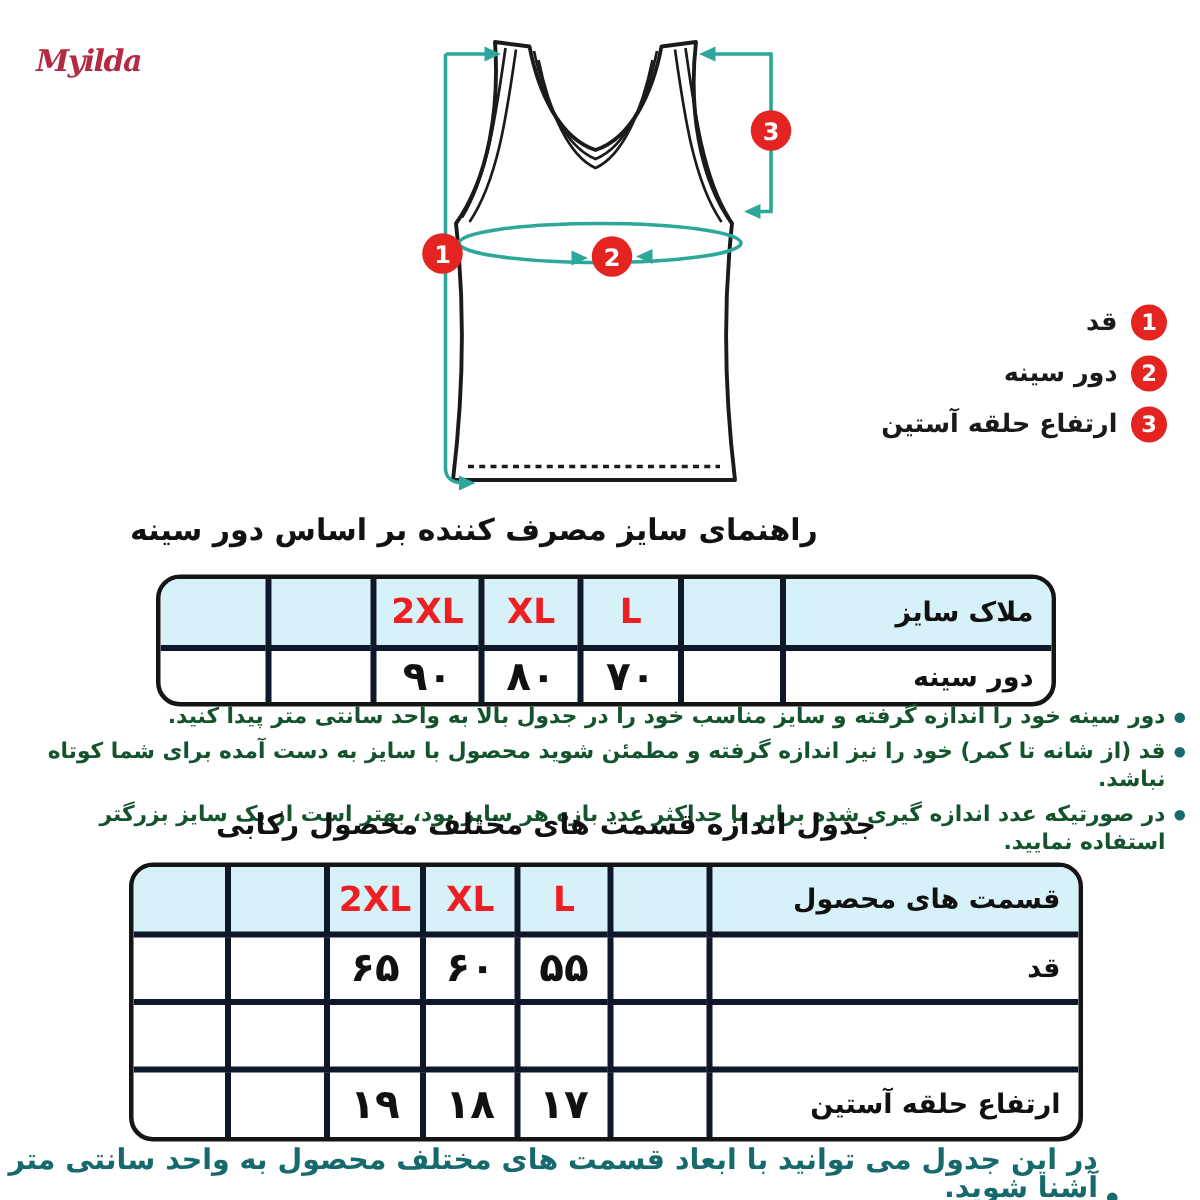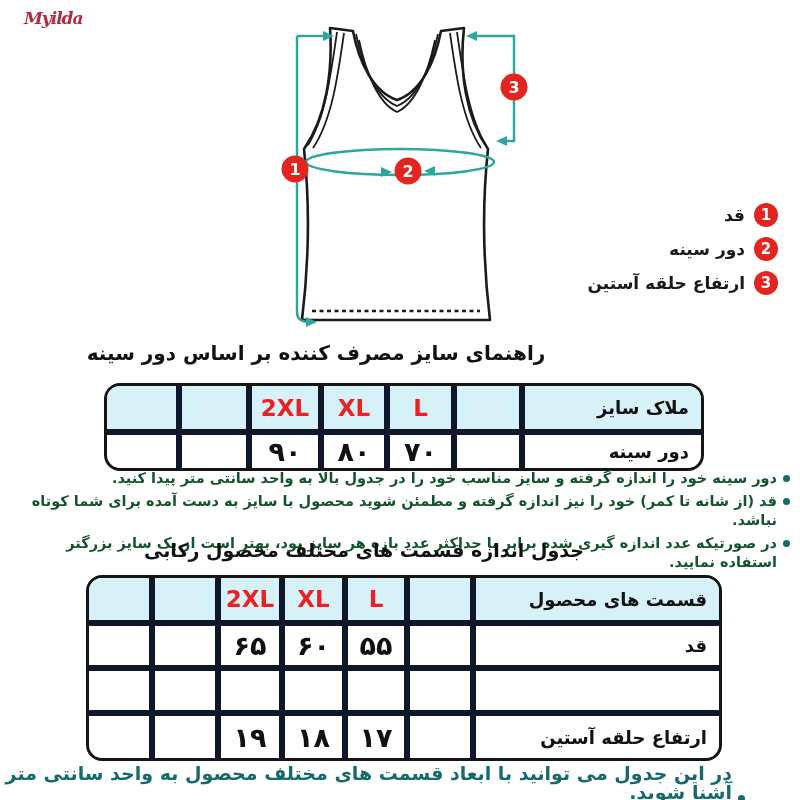--- a/index.html
+++ b/index.html
@@ -1,42 +1,42 @@
 <!DOCTYPE html>
 <html lang="fa"><head>
 <meta charset="utf-8">
 <style>
   html,body{margin:0;padding:0;}
   .page{position:relative;width:800px;height:800px;background:#ffffff;overflow:hidden;
         direction:rtl;font-family:"DejaVu Sans",sans-serif;color:#141414;}
 
-  .logo{position:absolute;left:24px;top:8px;direction:ltr;
+  .logo{position:absolute;left:24px;top:28px;direction:ltr;
         font-family:"DejaVu Serif",serif;font-style:italic;font-weight:bold;
-        font-size:17px;color:#b42a42;letter-spacing:-1px;}
+        font-size:20px;color:#b42a42;letter-spacing:-1px;}
 
   .diagram{position:absolute;left:265px;top:8px;width:270px;height:340px;}
 
   .legend{position:absolute;right:22px;top:203px;display:flex;flex-direction:column;
           gap:10px;align-items:flex-start;}
   .legend-row{display:flex;align-items:center;gap:9px;}
   .badge{width:24px;height:24px;border-radius:50%;background:#e32421;color:#fff;
          display:flex;align-items:center;justify-content:center;
          font-size:15px;font-weight:bold;direction:ltr;flex:0 0 24px;}
   .legend-label{font-size:17px;font-weight:bold;color:#1a1a1a;white-space:nowrap;}
 
   .title{position:absolute;left:0;width:632px;text-align:center;font-weight:bold;color:#111;}
   .title1{top:341px;font-size:20px;}
   .title2{top:539px;font-size:19px;margin-left:48px;}
 
   .tbl-wrap{position:absolute;border:3px solid #151515;border-radius:16px;overflow:hidden;
             background:#fff;}
   .tbl1{left:104px;top:383px;width:594px;}
   .tbl2{left:86px;top:575px;width:630px;}
   table{border-collapse:collapse;width:100%;table-layout:fixed;}
-  td{border:6px solid #0f172a;text-align:center;vertical-align:middle;padding:0;overflow:hidden;}
+  td{border:4px solid #0f172a;text-align:center;vertical-align:middle;padding:0;overflow:hidden;}
   tr:first-child td{border-top:none;}
   tr:last-child td{border-bottom:none;}
   td:first-child{border-right:none;}
   td:last-child{border-left:none;}
   .hdr td{background:#d6f1f7;}
   .lbl{text-align:right;padding:0 12px 0 16px;font-weight:bold;font-size:18px;color:#111;margin-left:20px;}
   .sz{color:#ee1f23;font-weight:bold;font-size:23px;direction:ltr;margin-top:12px;}
   .val{font-weight:bold;font-size:27px;color:#111;}
   .tbl1 tr{height:46px;}
   .tbl1 tr:last-child{height:36px;}

